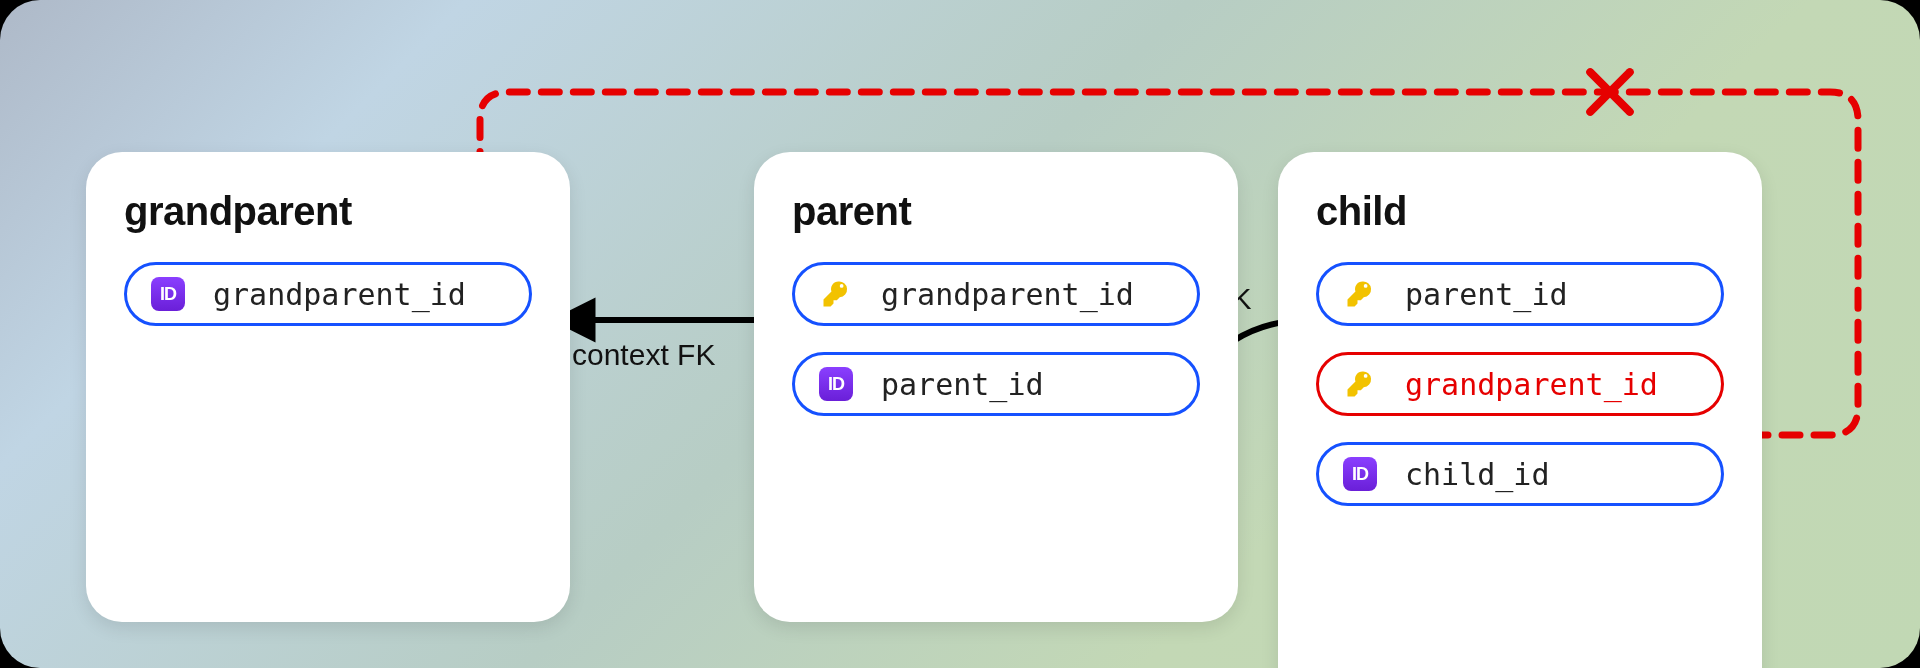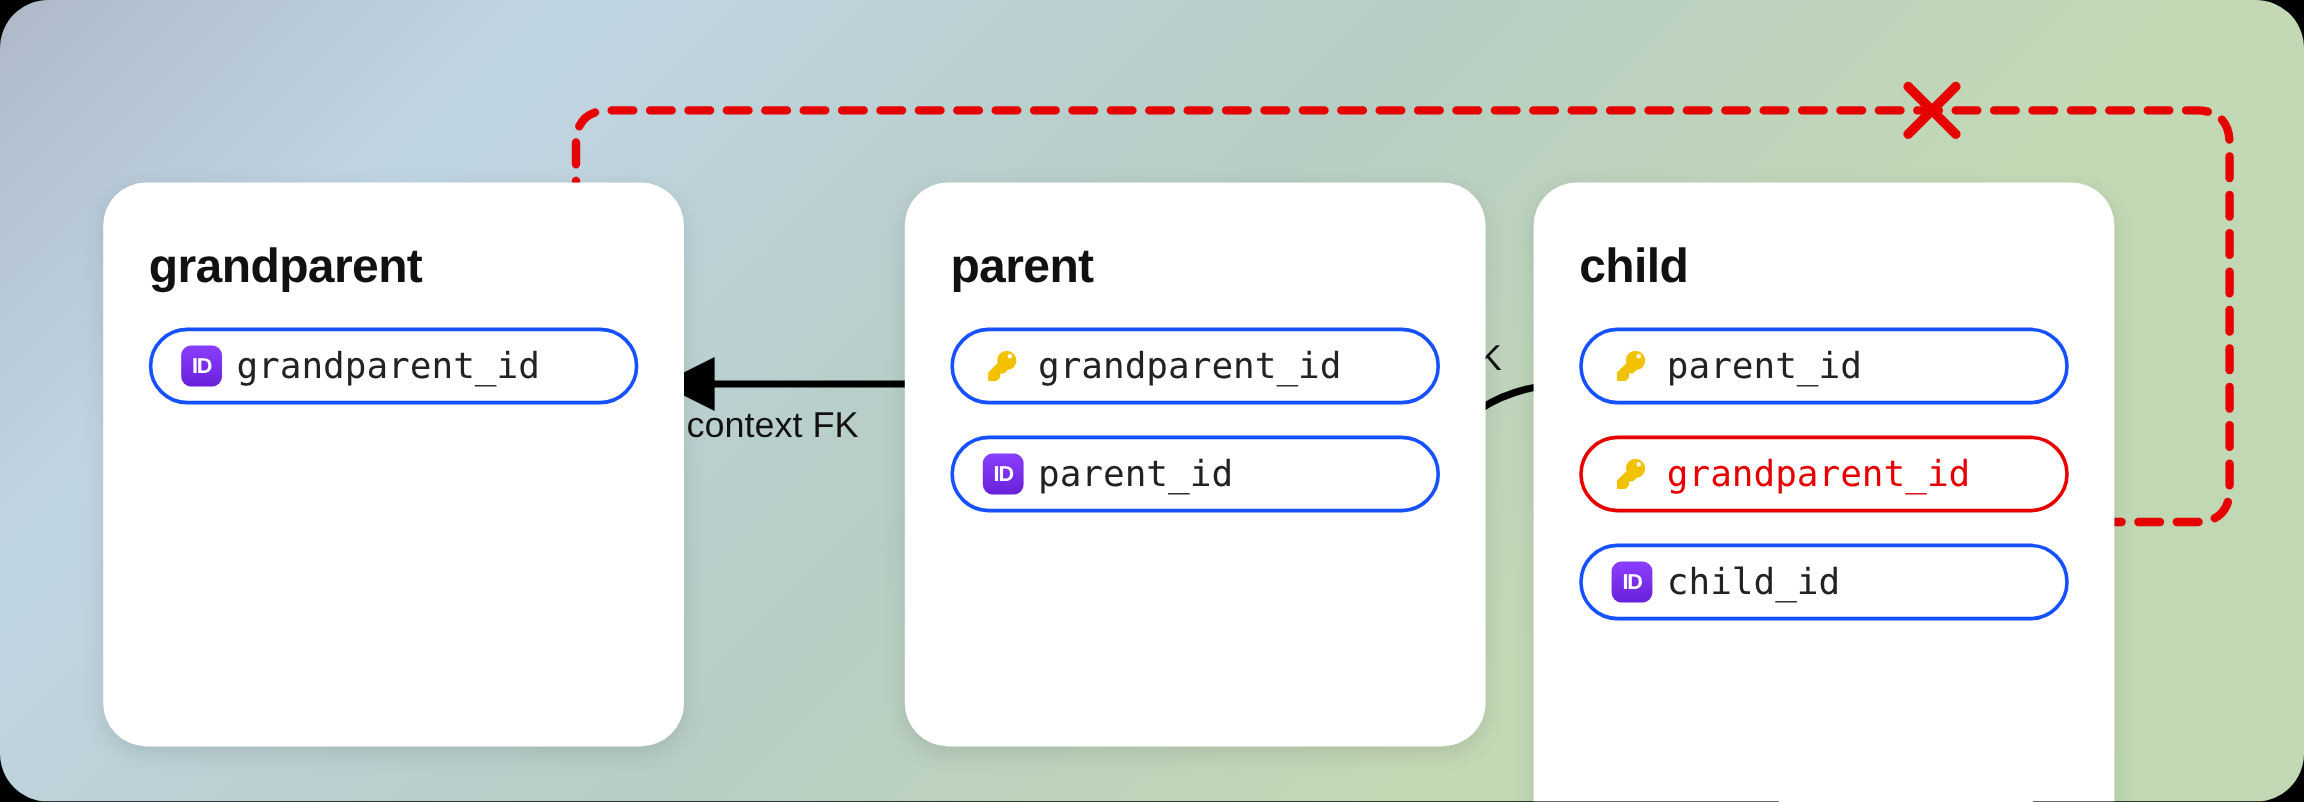--- a/index.html
+++ b/index.html
@@ -13,34 +13,34 @@
     width: 1920px;
     height: 668px;
     border-radius: 40px;
     background: linear-gradient(135deg, #aeb9c8 0%, #c0d5e4 18%, #b7cdc4 46%, #c3d8b5 70%, #c1d8b4 100%);
     overflow: hidden;
   }
   .card {
     position: absolute;
     background: #ffffff;
     border-radius: 36px;
-    padding: 48px 38px 38px 38px;
+    padding: 37px 38px 38px 38px;
     box-shadow: 0 6px 18px rgba(0,0,0,0.10);
   }
   .card-title {
     font-size: 40px;
     font-weight: 700;
     color: #111;
     margin-bottom: 28px;
     letter-spacing: -0.5px;
   }
   .field {
     display: flex;
     align-items: center;
-    gap: 12px;
+    gap: 28px;
     height: 64px;
     border: 3px solid #1551ff;
     border-radius: 32px;
     padding: 0 24px;
     font-family: ui-monospace, SFMono-Regular, "SF Mono", Menlo, Consolas, monospace;
     font-size: 30px;
     color: #222;
     background: #fff;
     margin-bottom: 26px;
   }

